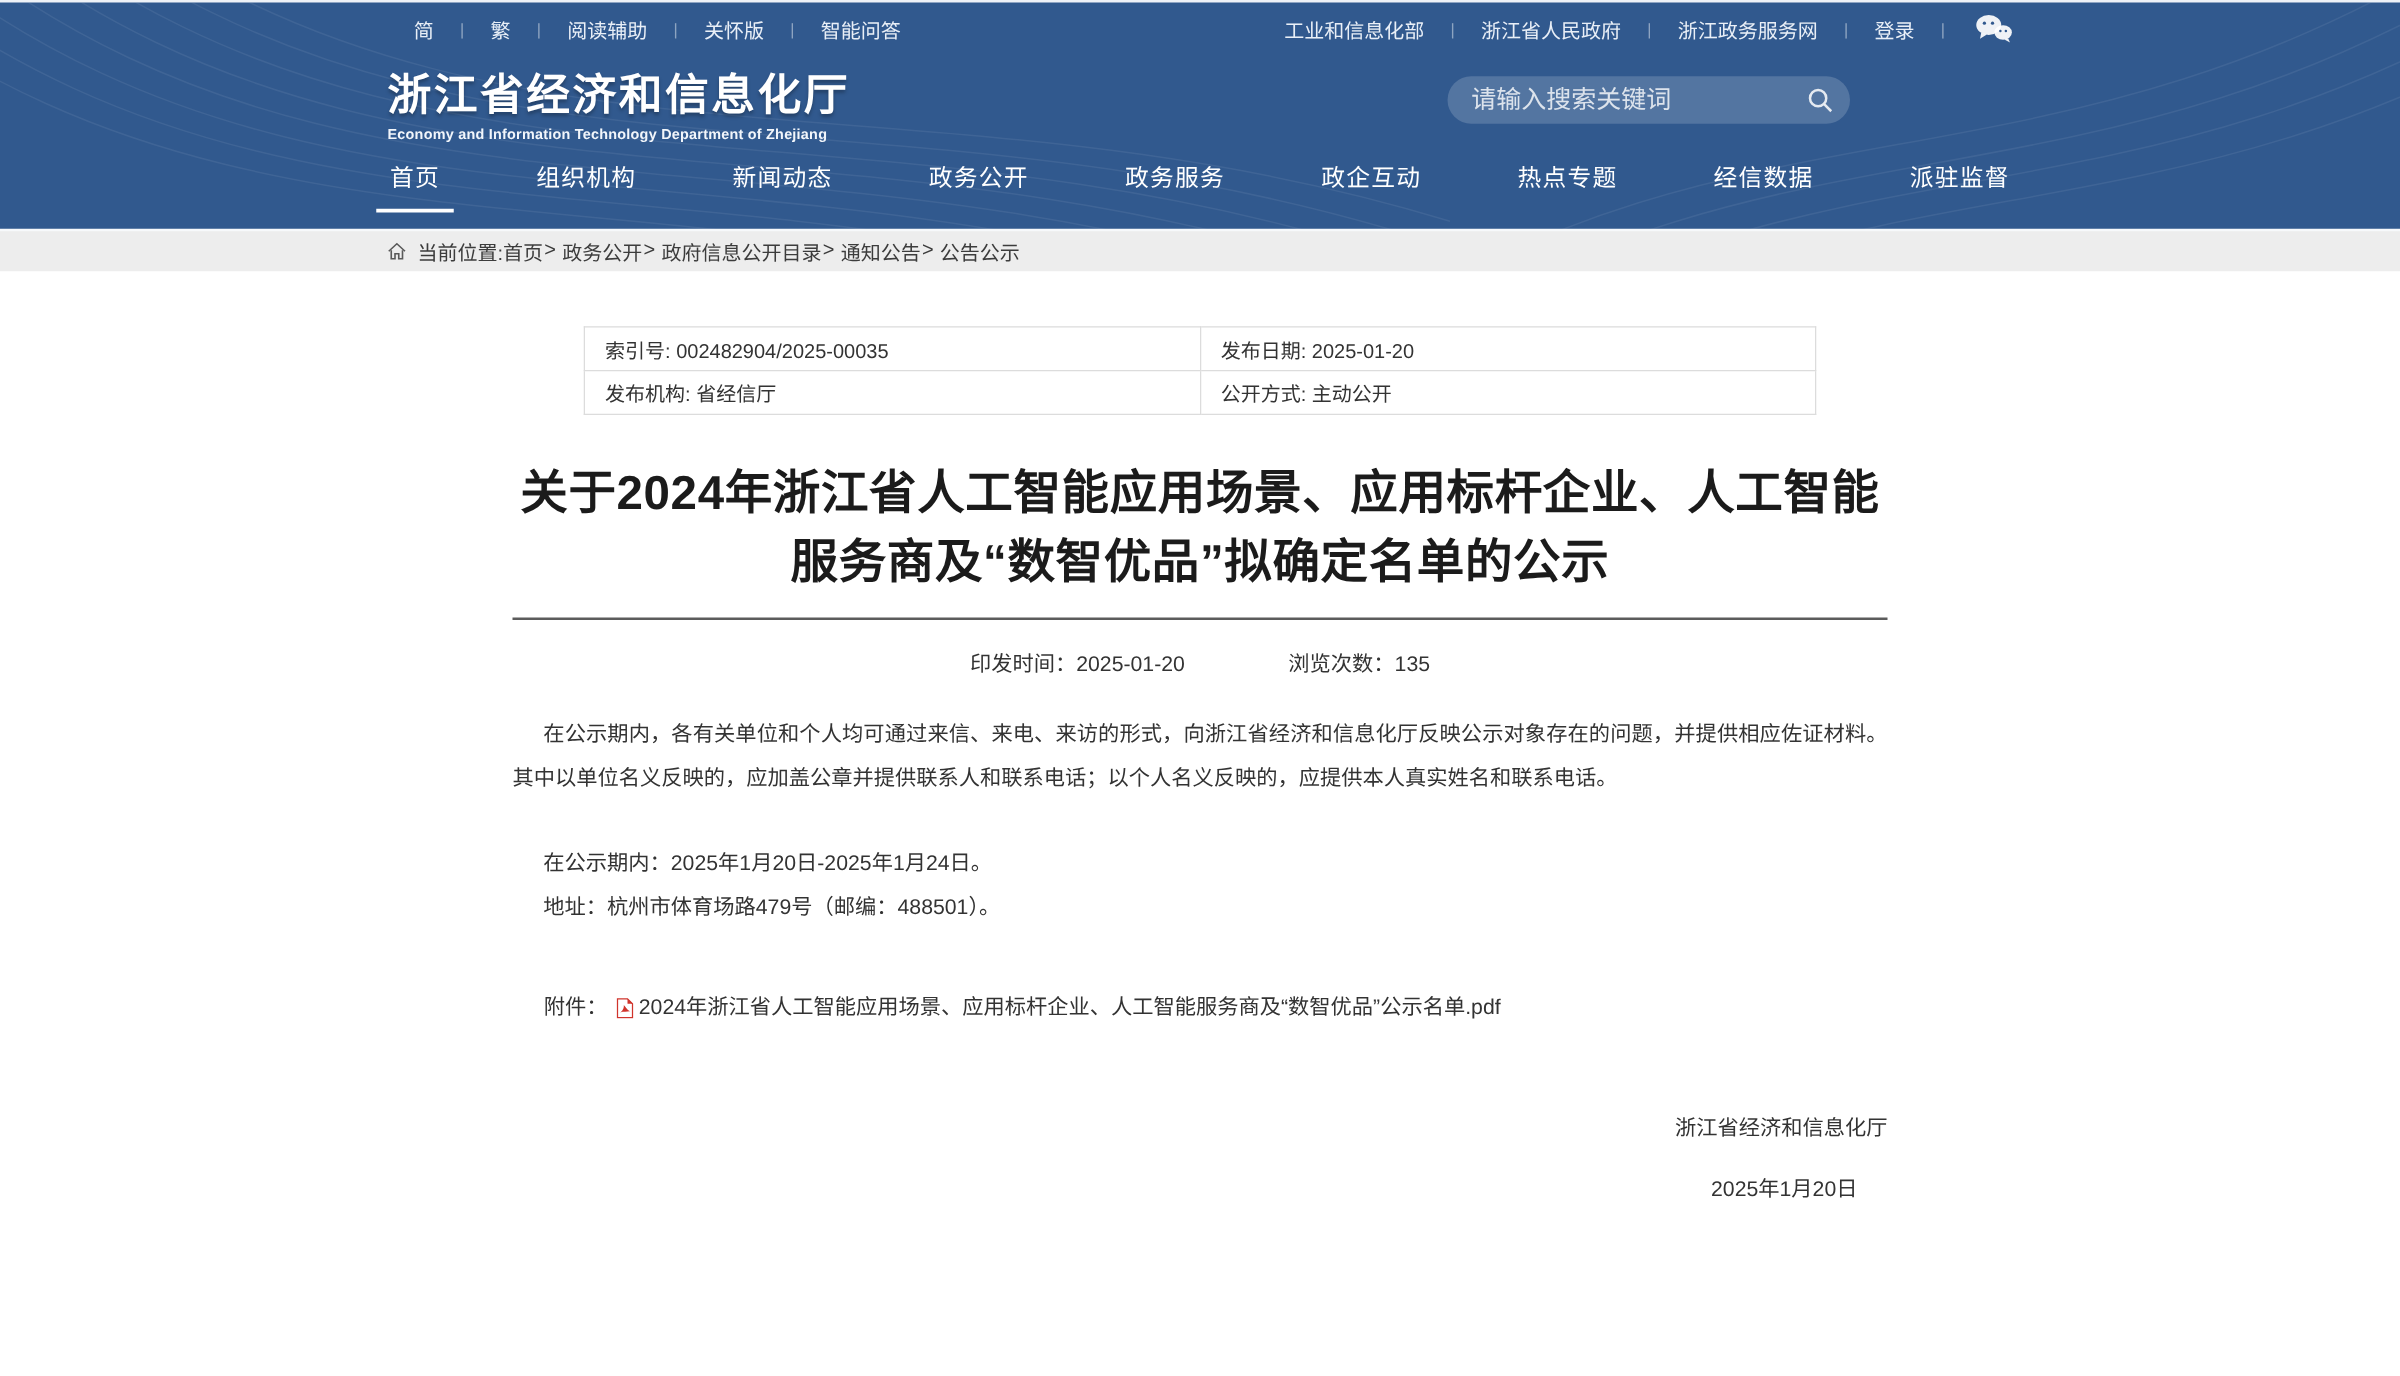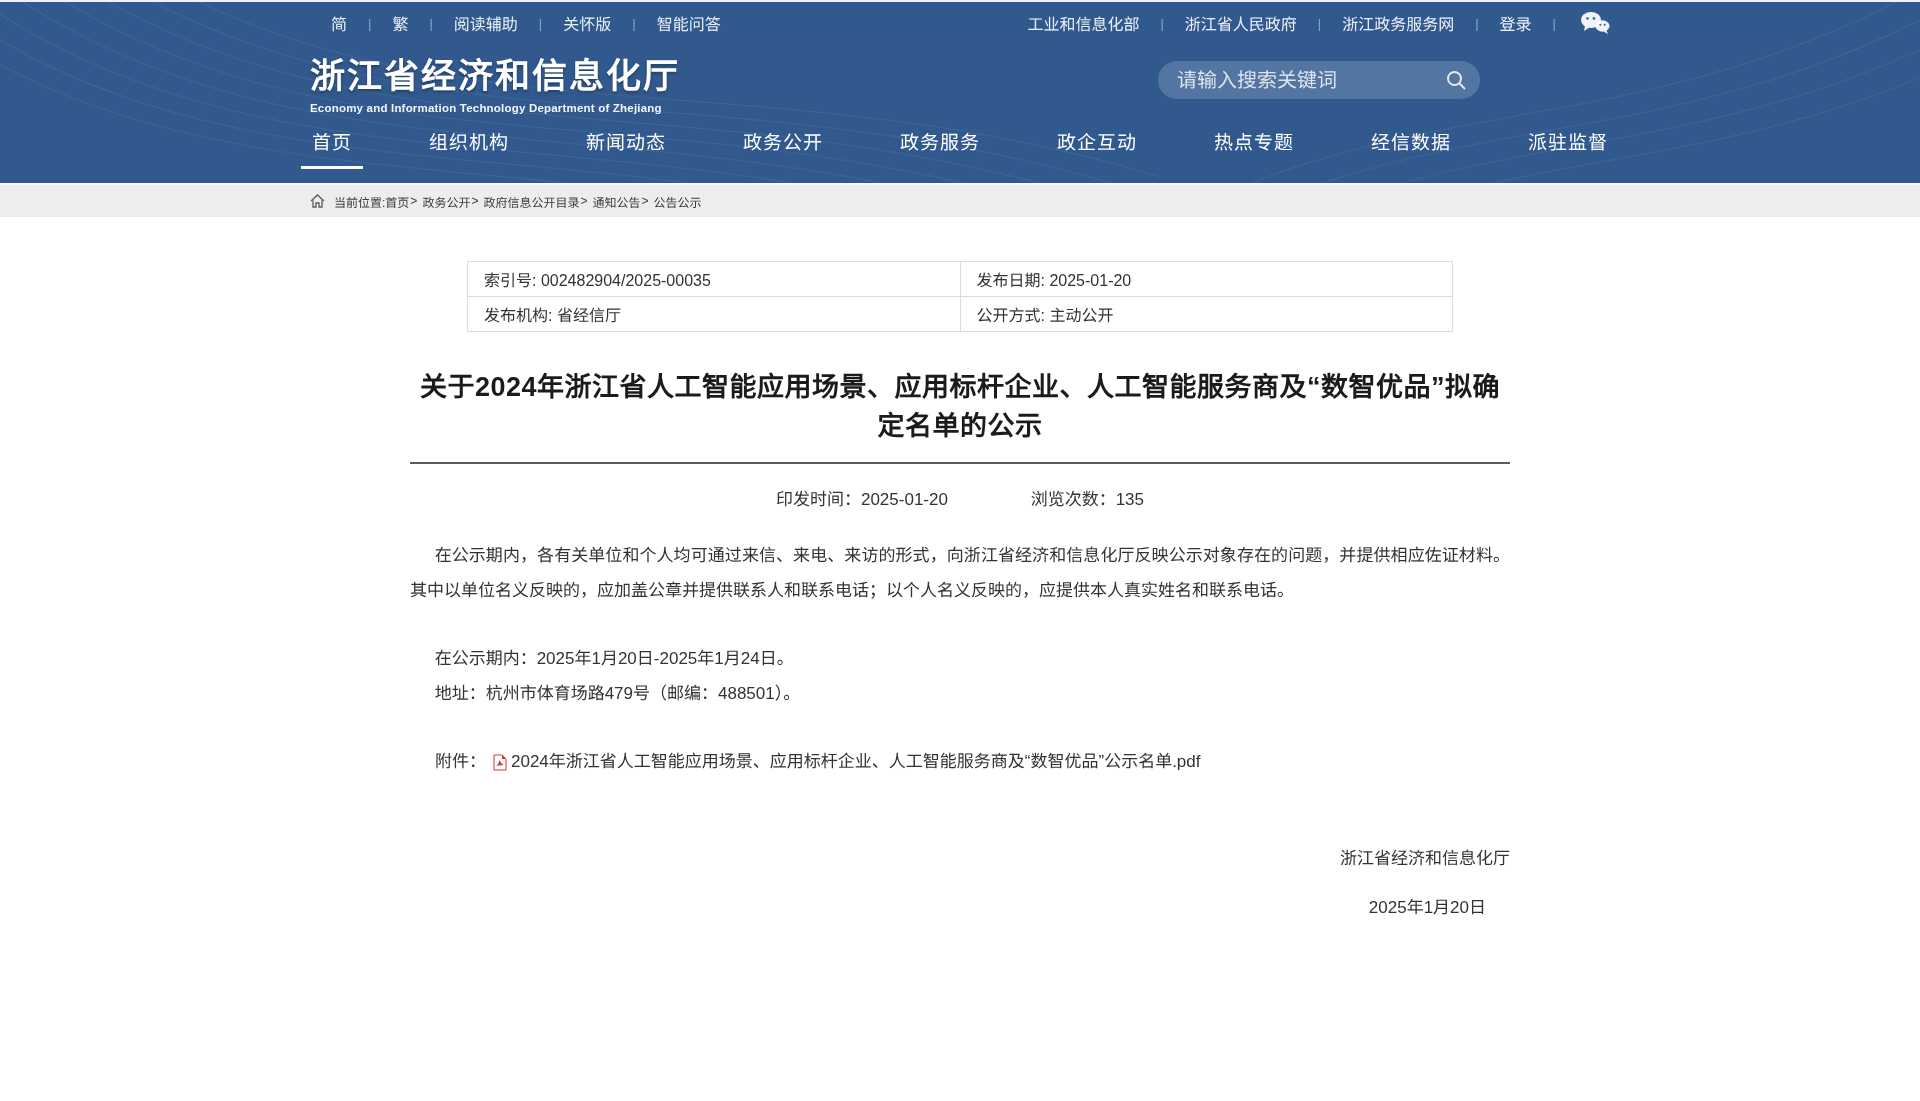--- a/index.html
+++ b/index.html
@@ -46,41 +46,41 @@
     content:""; position:absolute; left:50%; transform:translateX(-50%);
     bottom:3px; width:62px; height:3px; background:#ffffff;
   }
   
   .breadcrumb-bar {
     background:#ededed; border-top:2px solid #f7f9fb; height:34px;
     display:flex; align-items:center;
   }
   .breadcrumb {
     width:1300px; margin:0 auto; display:flex; align-items:center;
-    font-size:12px; color:#3c3c3c;
+    font-size:16px; color:#3c3c3c;
   }
   .crumb-home { margin-right:9px; line-height:0; }
   .crumb-link { cursor:pointer; color:#3c3c3c; }
   .crumb-sep { margin:0 5px 0 1px; color:#3c3c3c; }
   
   .main { width:1100px; margin:0 auto; }
   .info-table { width:986px; margin:44px auto 0; border-collapse:collapse; font-size:16px; color:#333; }
   .info-table td { border:1px solid #dcdcdc; height:35px; padding-left:16px; width:50%; background:#fff; }
   .doc-title {
-    margin:36px auto 0; text-align:center; font-size:27px; font-weight:bold;
+    margin:36px auto 0; text-align:center; font-size:38px; font-weight:bold;
     color:#1b1b1b; line-height:1.45; letter-spacing:0.5px;
   }
   .title-rule { margin:16px 0 0; border:none; border-top:2px solid #5c5c5c; }
   .meta-row { margin-top:21px; text-align:center; font-size:17px; color:#333; }
   .meta-item { margin:0 39px; }
   .meta-label { }
   .body-text { margin-top:29px; font-size:17px; color:#333; line-height:2.03; text-align:justify; }
   .body-text p { margin:0; text-indent:1.45em; }
   .mt-gap { margin-top:34px !important; }
-  .attach-row { margin-top:34px; padding-left:25px; display:flex; align-items:center; font-size:17px; color:#333; }
+  .attach-row { margin-top:46px; padding-left:25px; display:flex; align-items:center; font-size:17px; color:#333; }
   .pdf-icon { margin:0 3px 0 6px; line-height:0; }
   .attach-link { color:#333; cursor:pointer; }
   .signature { margin-top:62px; text-align:right; font-size:17px; color:#333; }
   .sig-date { margin-top:15px; padding-right:24px; }
 </style>
 </head>
 <body>
 
 <div class="header">
   <svg class="header-deco" width="1920" height="183" viewBox="0 0 1920 183">

